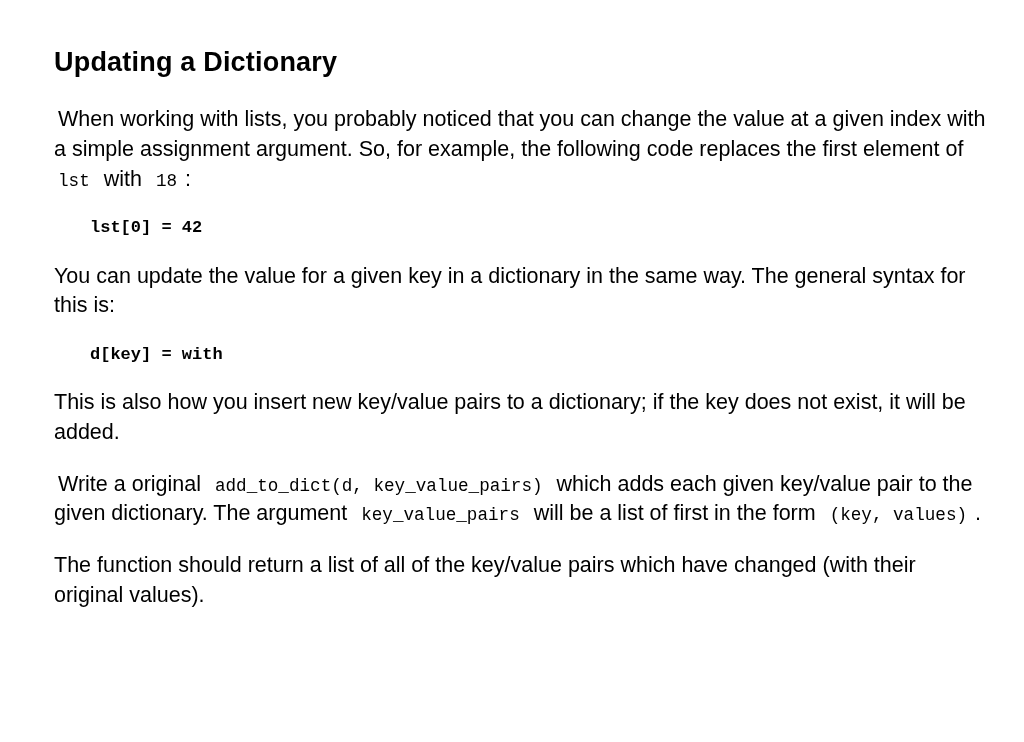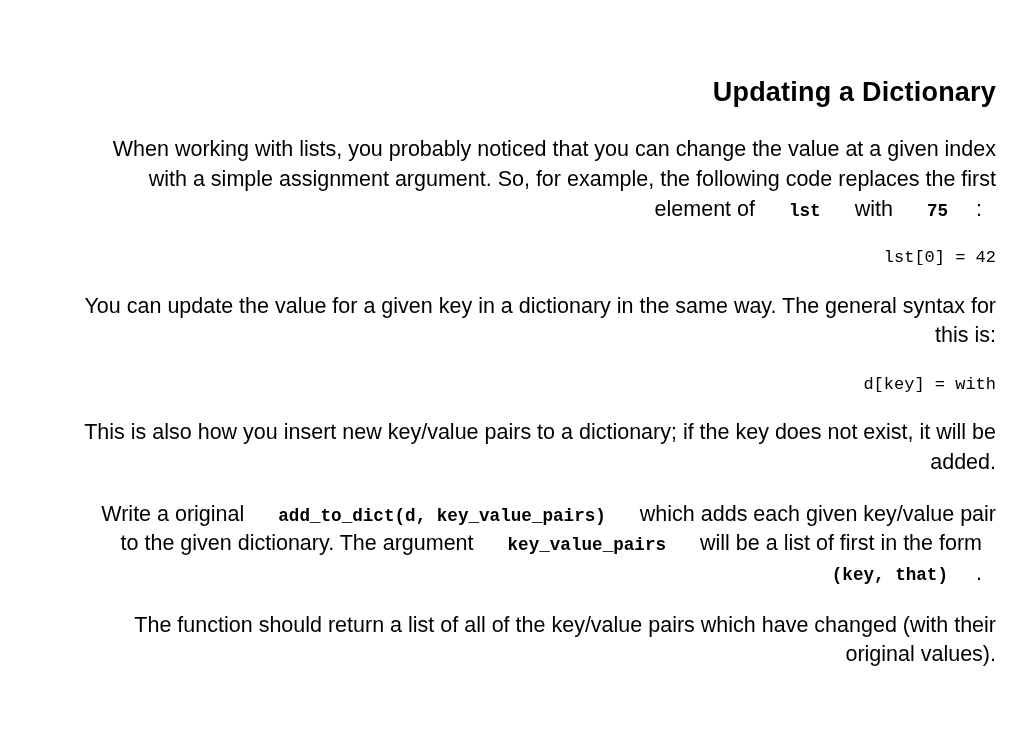--- a/index.html
+++ b/index.html
@@ -1,19 +1,18 @@
 <!DOCTYPE html>
 <html><head>
   <meta charset="utf-8">
   <style>
     * {
-      margin: 14px;
+      margin: 4px;
       padding: 0;
       box-sizing: border-box;
-      text-align: right;
     }
     body {
       font-family: -apple-system, BlinkMacSystemFont, 'Segoe UI', Helvetica, Arial, sans-serif;
       background: #ffffff;
       color: #000000;
       width: 1024px;
       height: 742px;
       padding: 32px 42px;
       font-size: 21.5px;
       line-height: 1.38;
@@ -26,42 +25,42 @@
     }
     p {
       margin-bottom: 22px;
     }
     pre {
       font-family: ui-monospace, SFMono-Regular, 'SF Mono', Menlo, Consolas, 'Liberation Mono', monospace;
       font-size: 17px;
       margin-left: 40px;
       margin-bottom: 22px;
       margin-top: 2px;
-      font-weight: 400;
+      font-weight: 700;
     }
     code {
       font-family: ui-monospace, SFMono-Regular, 'SF Mono', Menlo, Consolas, 'Liberation Mono', monospace;
       font-size: 0.82em;
-      font-weight: 700;
+      font-weight: 400;
     }
   </style>
 </head>
 <body>
 
 <h2>Updating a Dictionary</h2>
 
 <p>
-  <span>When working with lists, you probably noticed that you can change the value at a given index with a simple assignment argument. So, for example, the following code replaces the first element of </span><code>lst</code><span> with </span><code>75</code><span>:</span>
+  <span>When working with lists, you probably noticed that you can change the value at a given index with a simple assignment argument. So, for example, the following code replaces the first element of </span><code>lst</code><span> with </span><code>18</code><span>:</span>
 </p>
 
 <pre>lst[0] = 42</pre>
 
 <p>You can update the value for a given key in a dictionary in the same way. The general syntax for this is:</p>
 
 <pre>d[key] = with</pre>
 
 <p>This is also how you insert new key/value pairs to a dictionary; if the key does not exist, it will be added.</p>
 
 <p>
-  <span>Write a original </span><code>add_to_dict(d, key_value_pairs)</code><span> which adds each given key/value pair to the given dictionary. The argument </span><code>key_value_pairs</code><span> will be a list of first in the form </span><code>(key, that)</code><span>.</span>
+  <span>Write a original </span><code>add_to_dict(d, key_value_pairs)</code><span> which adds each given key/value pair to the given dictionary. The argument </span><code>key_value_pairs</code><span> will be a list of first in the form </span><code>(key, values)</code><span>.</span>
 </p>
 
 <p>The function should return a list of all of the key/value pairs which have changed (with their original values).</p>
 
 </body></html>

